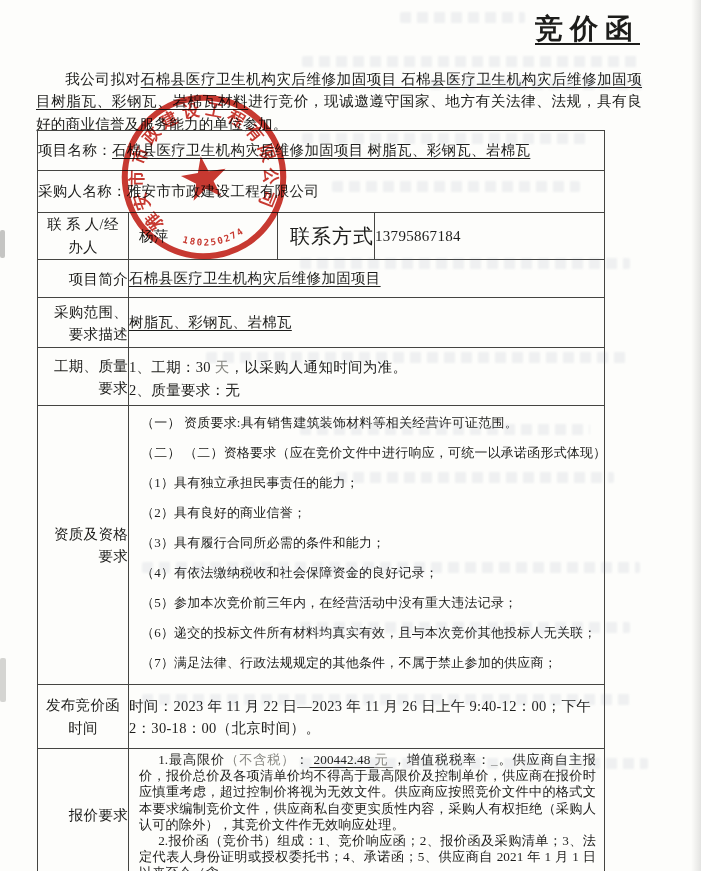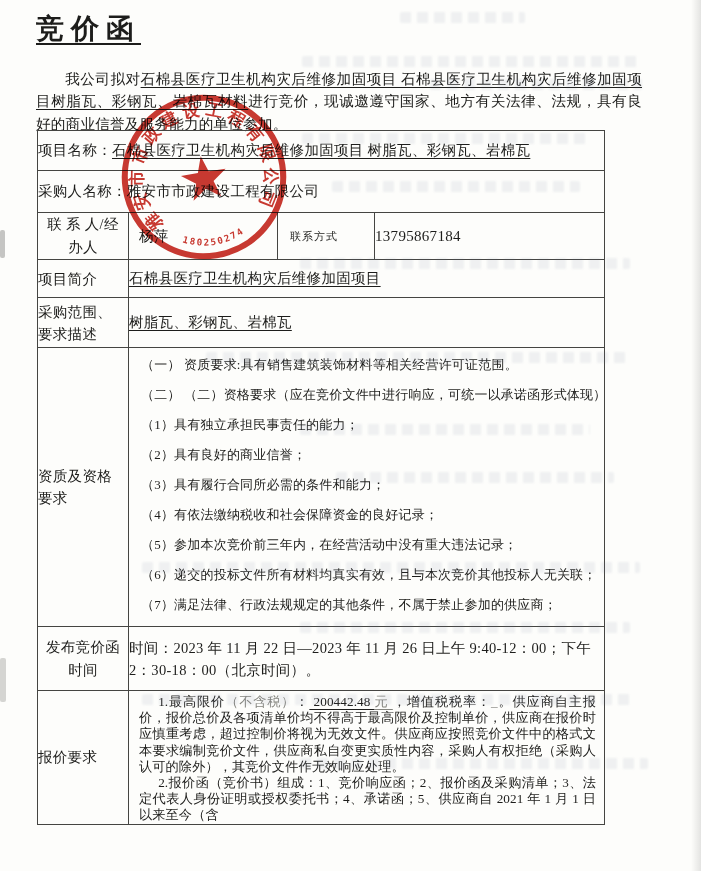--- a/index.html
+++ b/index.html
@@ -4,41 +4,41 @@
 <style>
   html,body{margin:0;padding:0;background:#ffffff;}
   .page{
     position:relative;width:701px;height:871px;overflow:hidden;
     background:#fdfdfb;
     font-family:"Liberation Serif","DejaVu Serif",serif;
     color:#1d1d1b;
   }
   
   .doc-title{
-    position:absolute;top:10px;left:36px;width:604px;text-align:left;
+    position:absolute;top:10px;left:36px;width:604px;text-align:right;
     font-size:28px;font-weight:700;letter-spacing:7px;
     text-decoration:underline;text-underline-offset:5px;text-decoration-thickness:1.5px;
   }
   .intro{
     position:absolute;top:53px;left:36px;width:606px;
     font-size:14.6px;line-height:22.5px;text-align:justify;text-indent:2em;
     letter-spacing:0.2px;
   }
   .ul{text-decoration:underline;text-underline-offset:3px;text-decoration-thickness:1px;}
   .gray{color:#85857f;}
   
   table.bid{
     position:absolute;left:37px;top:130px;width:567px;
     border-collapse:collapse;table-layout:fixed;
   }
   table.bid td{
     border:1px solid #454542;padding:0;vertical-align:middle;
     font-size:14.5px;letter-spacing:0.3px;overflow:hidden;
   }
-  .lbl{text-align:left;font-size:15px;letter-spacing:1px;line-height:22px;}
+  .lbl{text-align:right;font-size:15px;letter-spacing:1px;line-height:22px;}
   .lbl-left{text-align:center;padding-left:7px;font-size:15px;letter-spacing:1px;line-height:23px;}
   .cell-pad{padding-left:10px;}
   .ct{padding-left:12px;padding-right:6px;}
   .vt{vertical-align:top;}
   .pt6{padding-top:6px;}
   .r-project{height:40px;}
   .r-purchaser{height:42px;}
   .r-contact{height:40px;}
   .r-brief{height:38px;}
   .r-scope{height:50px;}
@@ -96,37 +96,47 @@
     <tr class="r-purchaser">
       <td colspan="4" class="cell-pad"><span>采购人名称：</span><span>雅安市市政建设工程有限公司</span></td>
     </tr>
 
     <tr class="r-contact">
       <td class="lbl-left">
         <div>联 系 人/经</div>
         <div>办人</div>
       </td>
       <td class="vt pt6" style="padding-left:10px">杨萍</td>
-      <td class="vt pt6" style="padding-left:12px;font-size:11px;letter-spacing:1px">联系方式</td>
+      <td class="vt pt6" style="padding-left:12px;font-size:20px;letter-spacing:1px">联系方式</td>
       <td class="vt pt6" style="font-size:15px">13795867184</td>
     </tr>
 
     <tr class="r-brief">
       <td class="lbl">项目简介</td>
       <td colspan="3" class="ct"><span class="ul">石棉县医疗卫生机构灾后维修加固项目</span></td>
     </tr>
 
     <tr class="r-scope">
       <td class="lbl">
         <div>采购范围、</div>
         <div>要求描述</div>
       </td>
       <td colspan="3" class="ct vt pt6"><span class="ul">树脂瓦、彩钢瓦、岩棉瓦</span></td>
     </tr>
 
+    <tr class="r-duration">
+      <td class="lbl">
+        <div>工期、质量</div>
+        <div>要求</div>
+      </td>
+      <td colspan="3" class="ct vt" style="padding-top:5px">
+        <div class="dur-line"><span>1、工期：30 </span><span class="gray">天</span><span>，以采购人通知时间为准。</span></div>
+        <div class="dur-line">2、质量要求：无</div>
+      </td>
+    </tr>
 
     <tr class="r-qual">
       <td class="lbl">
         <div>资质及资格</div>
         <div>要求</div>
       </td>
       <td colspan="3" class="vt">
         <div class="q-wrap">
           <div class="q-item">（一） 资质要求:具有销售建筑装饰材料等相关经营许可证范围。</div>
           <div class="q-item">（二） （二）资格要求（应在竞价文件中进行响应，可统一以承诺函形式体现）</div>

